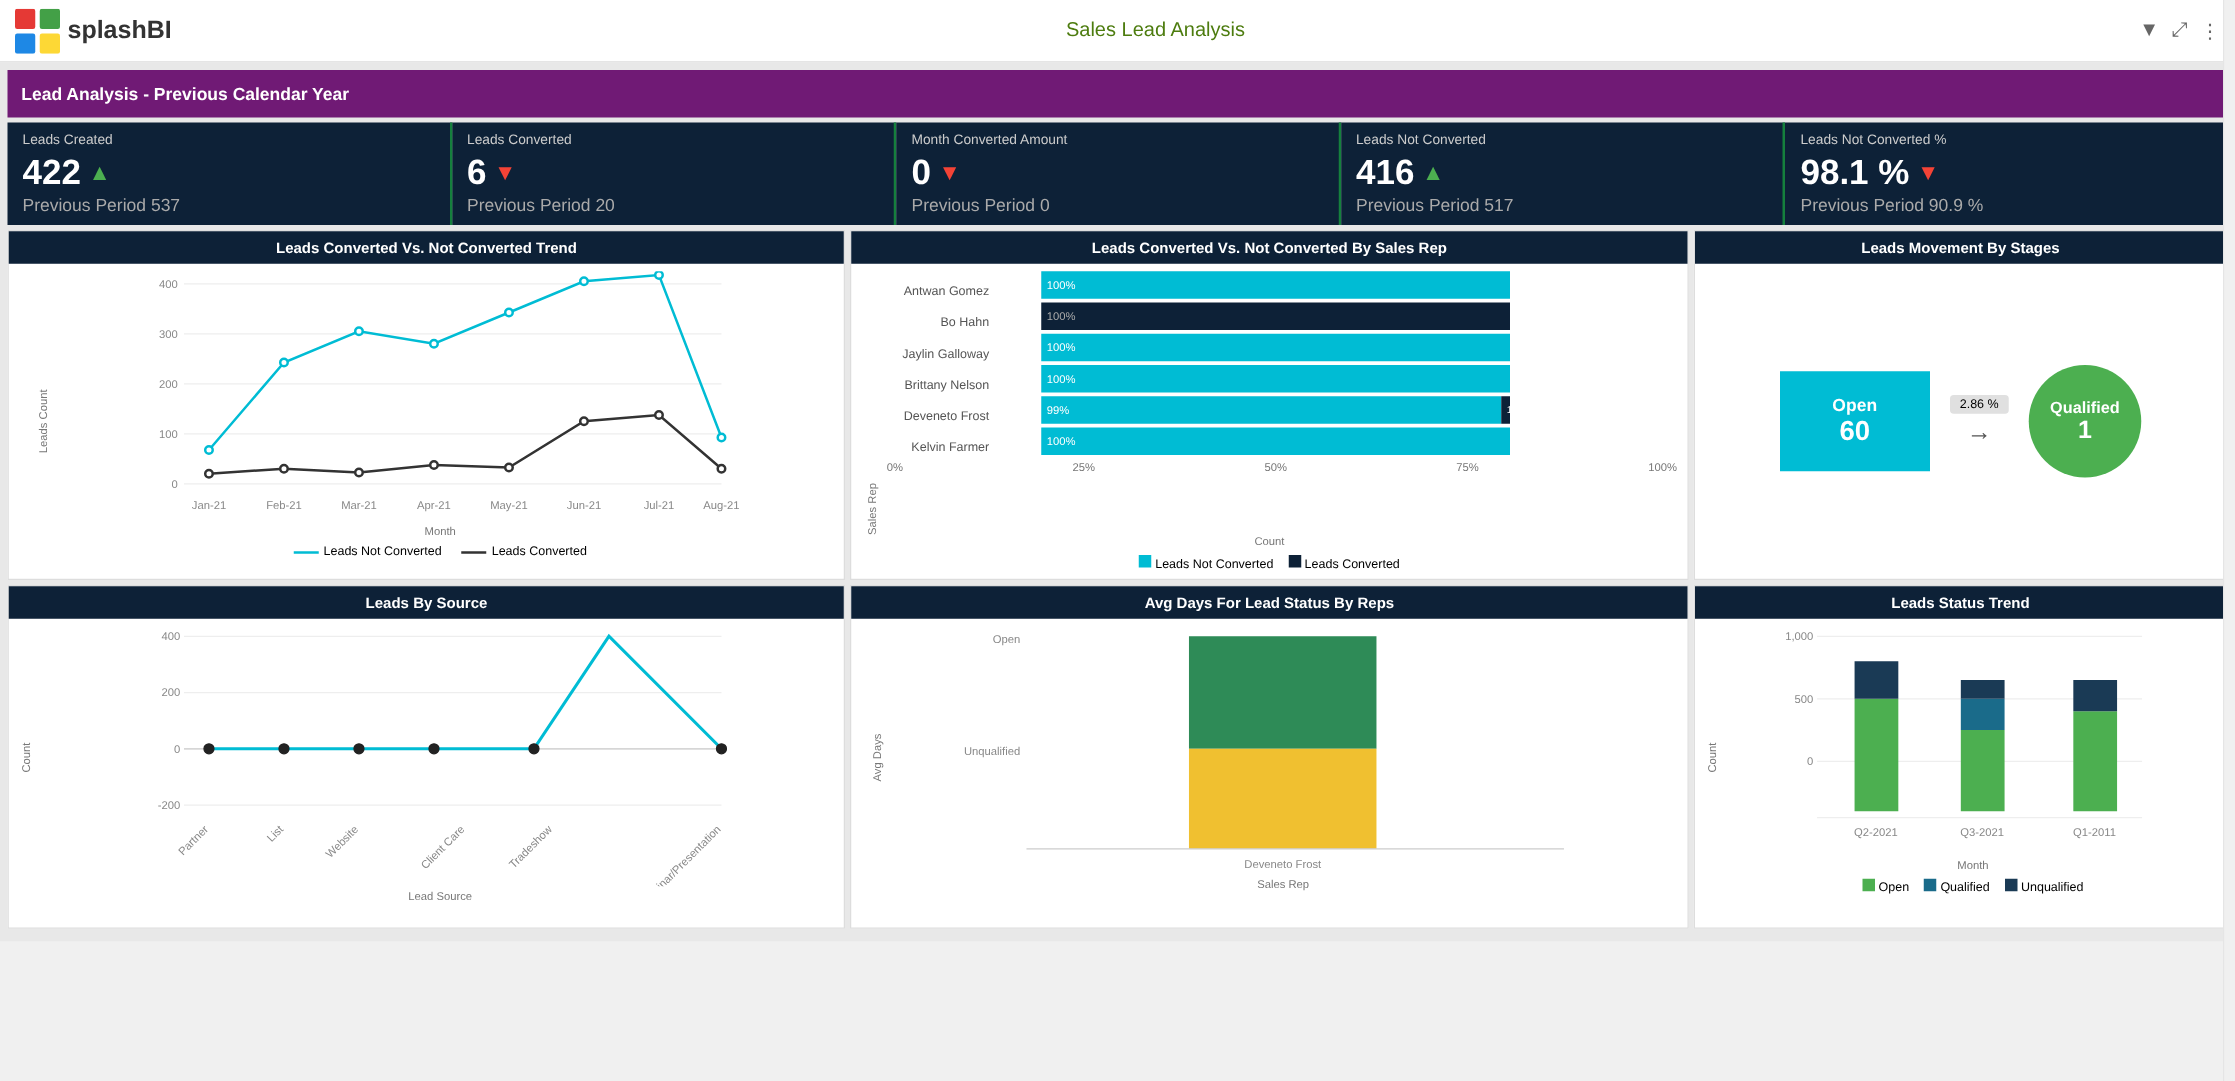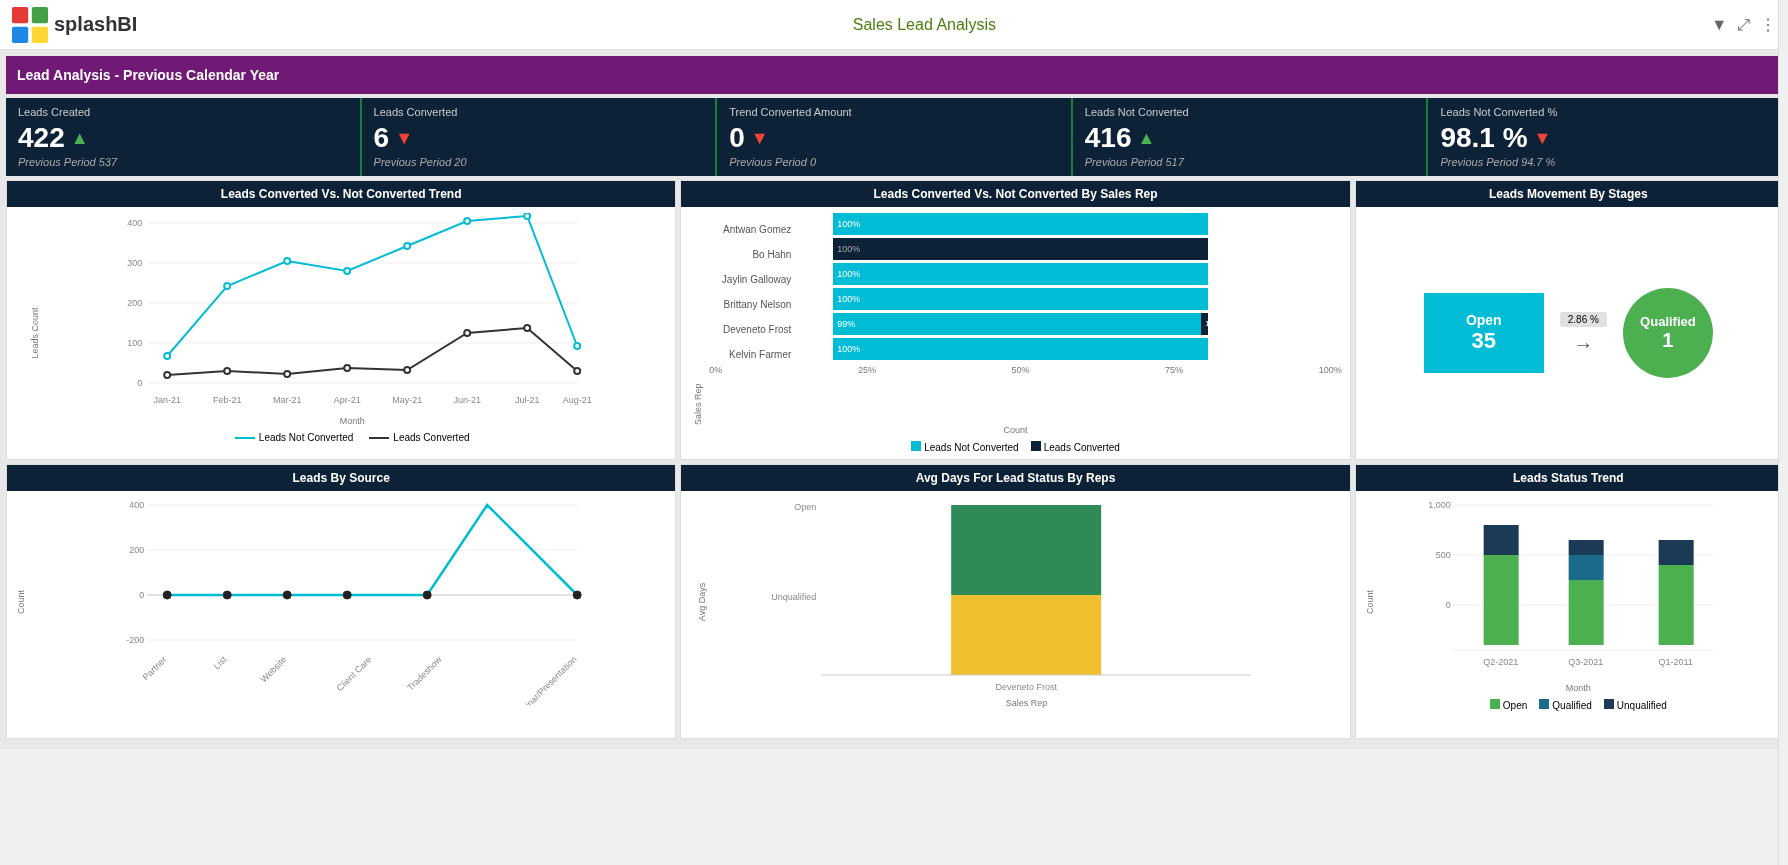--- a/index.html
+++ b/index.html
@@ -24,21 +24,21 @@
     .kpi-row { display: flex; gap: 0; margin-bottom: 4px; }
     .kpi-card {
       background: #0d2137; color: white; flex: 1; padding: 8px 12px;
       border-right: 2px solid #15803d;
     }
     .kpi-card:last-child { border-right: none; }
     .kpi-title { font-size: 11px; color: #ccc; margin-bottom: 4px; }
     .kpi-value { font-size: 28px; font-weight: bold; display: flex; align-items: center; gap: 6px; }
     .kpi-value .arrow-up { color: #4caf50; font-size: 18px; }
     .kpi-value .arrow-down { color: #f44336; font-size: 18px; }
-    .kpi-prev { font-size: 11px; color: #aaa; margin-top: 2px; font-style: italic; }
+    .kpi-prev { font-size: 14px; color: #aaa; margin-top: 2px; }
 
     .charts-row { display: flex; gap: 4px; margin-bottom: 4px; }
     .chart-panel {
       background: white; flex: 1; border: 1px solid #ddd;
       display: flex; flex-direction: column;
     }
     .chart-panel-title {
       background: #0d2137; color: white; text-align: center;
       padding: 6px; font-size: 12px; font-weight: bold;
     }
@@ -114,42 +114,42 @@
     </div>
     <div class="kpi-card">
       <div class="kpi-title">Leads Converted</div>
       <div class="kpi-value">
         <span>6</span>
         <span class="arrow-down">▼</span>
       </div>
       <div class="kpi-prev">Previous Period 20</div>
     </div>
     <div class="kpi-card">
-      <div class="kpi-title">Trend Converted Amount</div>
+      <div class="kpi-title">Month Converted Amount</div>
       <div class="kpi-value">
         <span>0</span>
         <span class="arrow-down">▼</span>
       </div>
       <div class="kpi-prev">Previous Period 0</div>
     </div>
     <div class="kpi-card">
       <div class="kpi-title">Leads Not Converted</div>
       <div class="kpi-value">
         <span>416</span>
         <span class="arrow-up">▲</span>
       </div>
       <div class="kpi-prev">Previous Period 517</div>
     </div>
     <div class="kpi-card">
       <div class="kpi-title">Leads Not Converted %</div>
       <div class="kpi-value">
         <span>98.1 %</span>
         <span class="arrow-down">▼</span>
       </div>
-      <div class="kpi-prev">Previous Period 94.7 %</div>
+      <div class="kpi-prev">Previous Period 90.9 %</div>
     </div>
   </div>
 
   <div class="charts-row" style="height:280px;">
 
     <div class="chart-panel" style="flex:1.1;">
       <div class="chart-panel-title">Leads Converted Vs. Not Converted Trend</div>
       <div class="chart-body" style="padding:6px 8px 2px 30px; position:relative;">
         <span style="position:absolute;left:2px;top:50%;transform:translateY(-50%) rotate(-90deg);font-size:9px;color:#777;white-space:nowrap;">Leads Count</span>
         <svg width="100%" height="200" viewBox="0 0 470 200">
@@ -267,21 +267,21 @@
           <span><span class="legend-sq" style="background:#0d2137;"></span>Leads Converted</span>
         </div>
       </div>
     </div>
 
     <div class="chart-panel" style="flex:0.7;">
       <div class="chart-panel-title">Leads Movement By Stages</div>
       <div class="chart-body" style="display:flex; align-items:center; justify-content:center; gap:16px; padding:30px 10px;">
         <div class="stage-box-open">
           <div>Open</div>
-          <div style="font-size:22px;">35</div>
+          <div style="font-size:22px;">60</div>
         </div>
         <div style="display:flex;flex-direction:column;align-items:center;gap:4px;">
           <div style="font-size:10px;background:#e0e0e0;padding:2px 8px;border-radius:3px;">2.86 %</div>
           <div style="font-size:20px;color:#555;">→</div>
         </div>
         <div class="stage-circle">
           <div>Qualified</div>
           <div style="font-size:20px;">1</div>
         </div>
       </div>
@@ -316,20 +316,21 @@
           <circle cx="310" cy="100" r="4" fill="#222" stroke="#222"></circle>
           <circle cx="460" cy="100" r="4" fill="#222" stroke="#222"></circle>
 
           <text x="50" y="165" text-anchor="end" transform="rotate(-45,50,165)" font-size="9" fill="#888">Partner</text>
           <text x="110" y="165" text-anchor="end" transform="rotate(-45,110,165)" font-size="9" fill="#888">List</text>
           <text x="170" y="165" text-anchor="end" transform="rotate(-45,170,165)" font-size="9" fill="#888">Website</text>
           <text x="255" y="165" text-anchor="end" transform="rotate(-45,255,165)" font-size="9" fill="#888">Client Care</text>
           <text x="325" y="165" text-anchor="end" transform="rotate(-45,325,165)" font-size="9" fill="#888">Tradeshow</text>
           <text x="460" y="165" text-anchor="end" transform="rotate(-45,460,165)" font-size="9" fill="#888">Seminar/Presentation</text>
         </svg>
+        <div class="chart-x-label">Lead Source</div>
       </div>
     </div>
 
     <div class="chart-panel" style="flex:1.1;">
       <div class="chart-panel-title">Avg Days For Lead Status By Reps</div>
       <div class="chart-body" style="padding:4px 8px 2px 30px; position:relative;">
         <span style="position:absolute;left:2px;top:45%;transform:translateY(-50%) rotate(-90deg);font-size:9px;color:#777;white-space:nowrap;">Avg Days</span>
         <svg width="100%" height="200" viewBox="0 0 470 200">
 
           <rect x="160" y="10" width="150" height="90" fill="#2e8b57"></rect>

